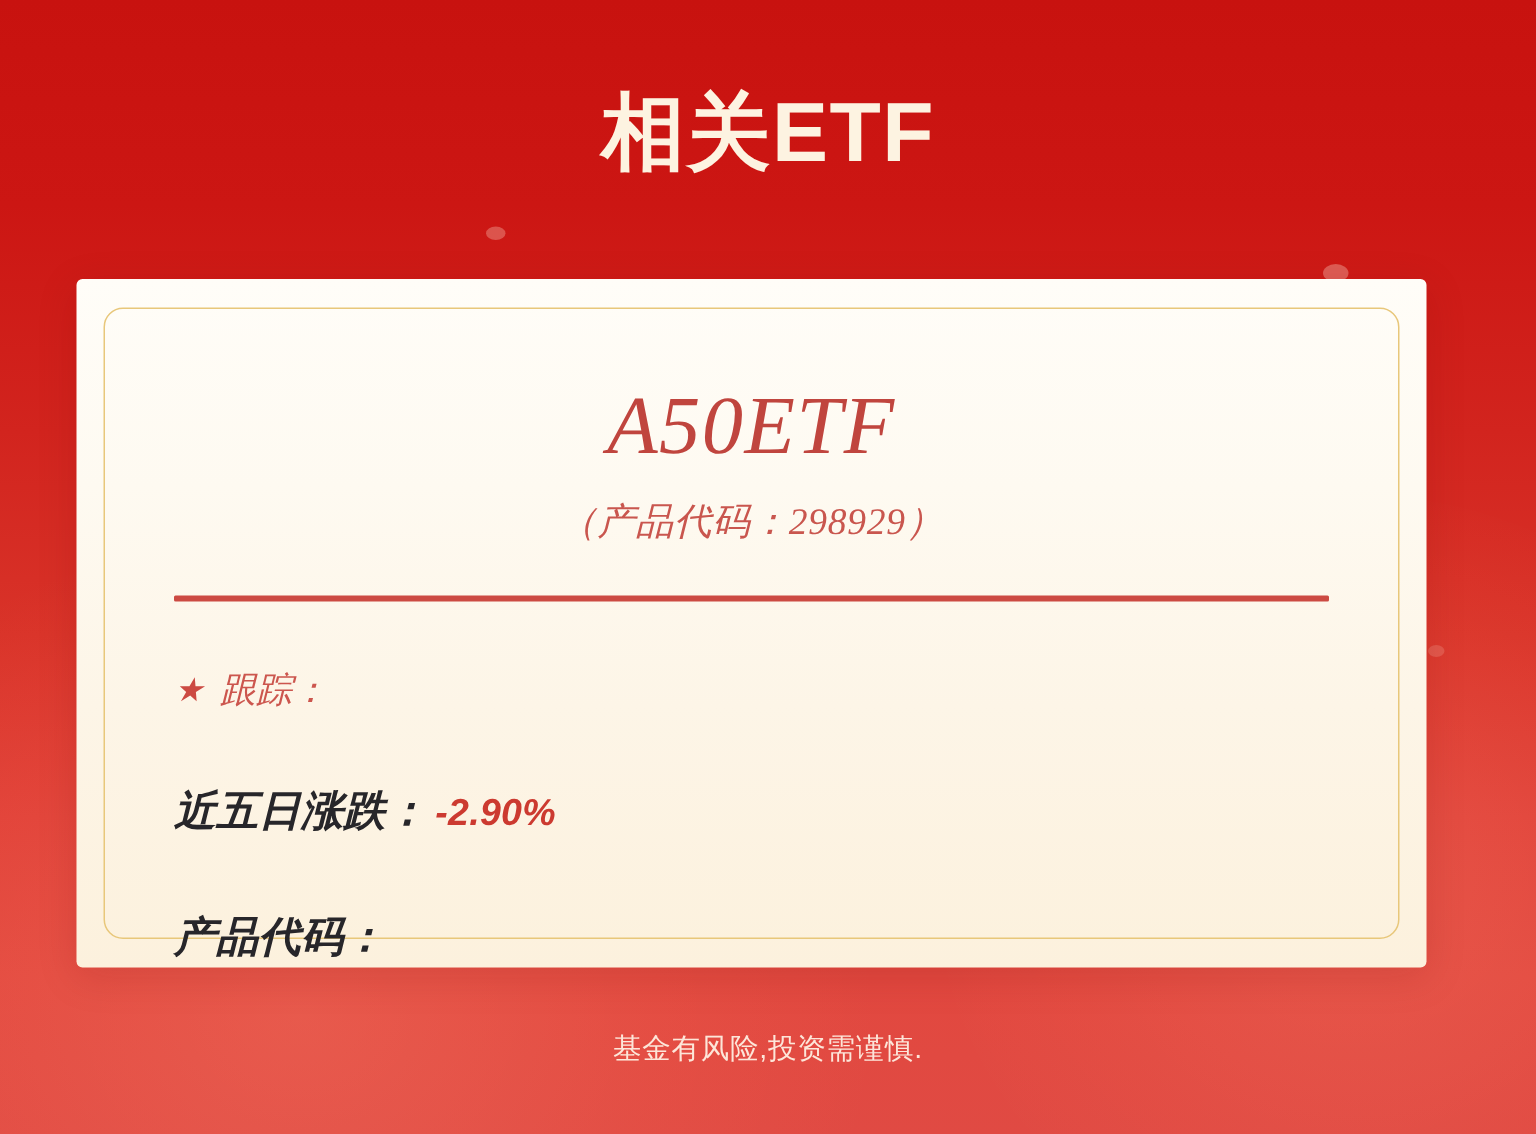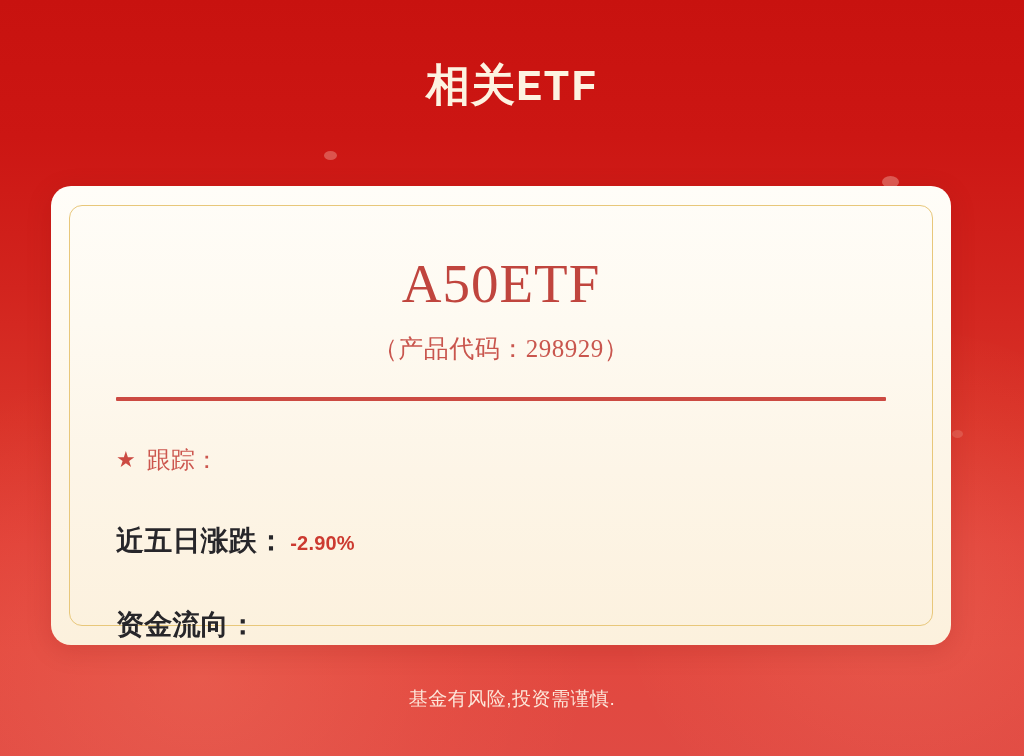--- a/index.html
+++ b/index.html
@@ -74,44 +74,45 @@
     position: absolute;
     left: 0;
     top: 0;
     width: 1024px;
     height: 175px;
     display: flex;
     align-items: center;
     justify-content: center;
   }
   .header-title {
-    font-family: Liberation Mono, monospace;
-    font-size: 44px;
+    font-family: Liberation Sans, sans-serif;
+    font-size: 56px;
     font-weight: bold;
     color: #fdf3e1;
     letter-spacing: 1px;
     line-height: 1;
     white-space: nowrap;
   }
 
   
   .card-outer {
     position: absolute;
     left: 51px;
     top: 186px;
     width: 900px;
     height: 459px;
-    border-radius: 20px;
+    border-radius: 4px;
     background: linear-gradient(180deg,
         #fffdf8 0%,
         #fefaf1 30%,
         #fdf5e7 62%,
         #fcf1dd 100%);
     box-shadow: 0 6px 26px rgba(120, 10, 10, 0.16);
     box-sizing: border-box;
+    font-style: italic;
   }
   .card-inner {
     position: absolute;
     left: 18px;
     top: 19px;
     right: 18px;
     bottom: 19px;
     border: 1.6px solid #e8c77a;
     border-radius: 13px;
     box-sizing: border-box;
@@ -183,21 +184,21 @@
     font-family: "Liberation Sans", "DejaVu Sans", sans-serif;
     font-weight: bold;
     color: #27262a;
     font-size: 28px;
     letter-spacing: 0.2px;
   }
   .value-red {
     font-family: "Liberation Sans", "DejaVu Sans", sans-serif;
     font-weight: bold;
     color: #cc3a30;
-    font-size: 20px;
+    font-size: 25px;
     margin-left: 5px;
     letter-spacing: 0.2px;
   }
 
   
   .footer {
     position: absolute;
     left: 0;
     top: 686px;
     width: 1024px;
@@ -238,21 +239,21 @@
         <span class="star-icon">★</span>
         <span class="track-label">跟踪：</span>
       </div>
 
       <div class="row row-change">
         <span class="label-dark">近五日涨跌：</span>
         <span class="value-red">-2.90%</span>
       </div>
 
       <div class="row row-flow">
-        <span class="label-dark">资金流向：</span>
+        <span class="label-dark">产品代码：</span>
       </div>
 
     </div>
   </div>
 
   <div class="footer">基金有风险,投资需谨慎.</div>
 
 </div>
 
 </body></html>

